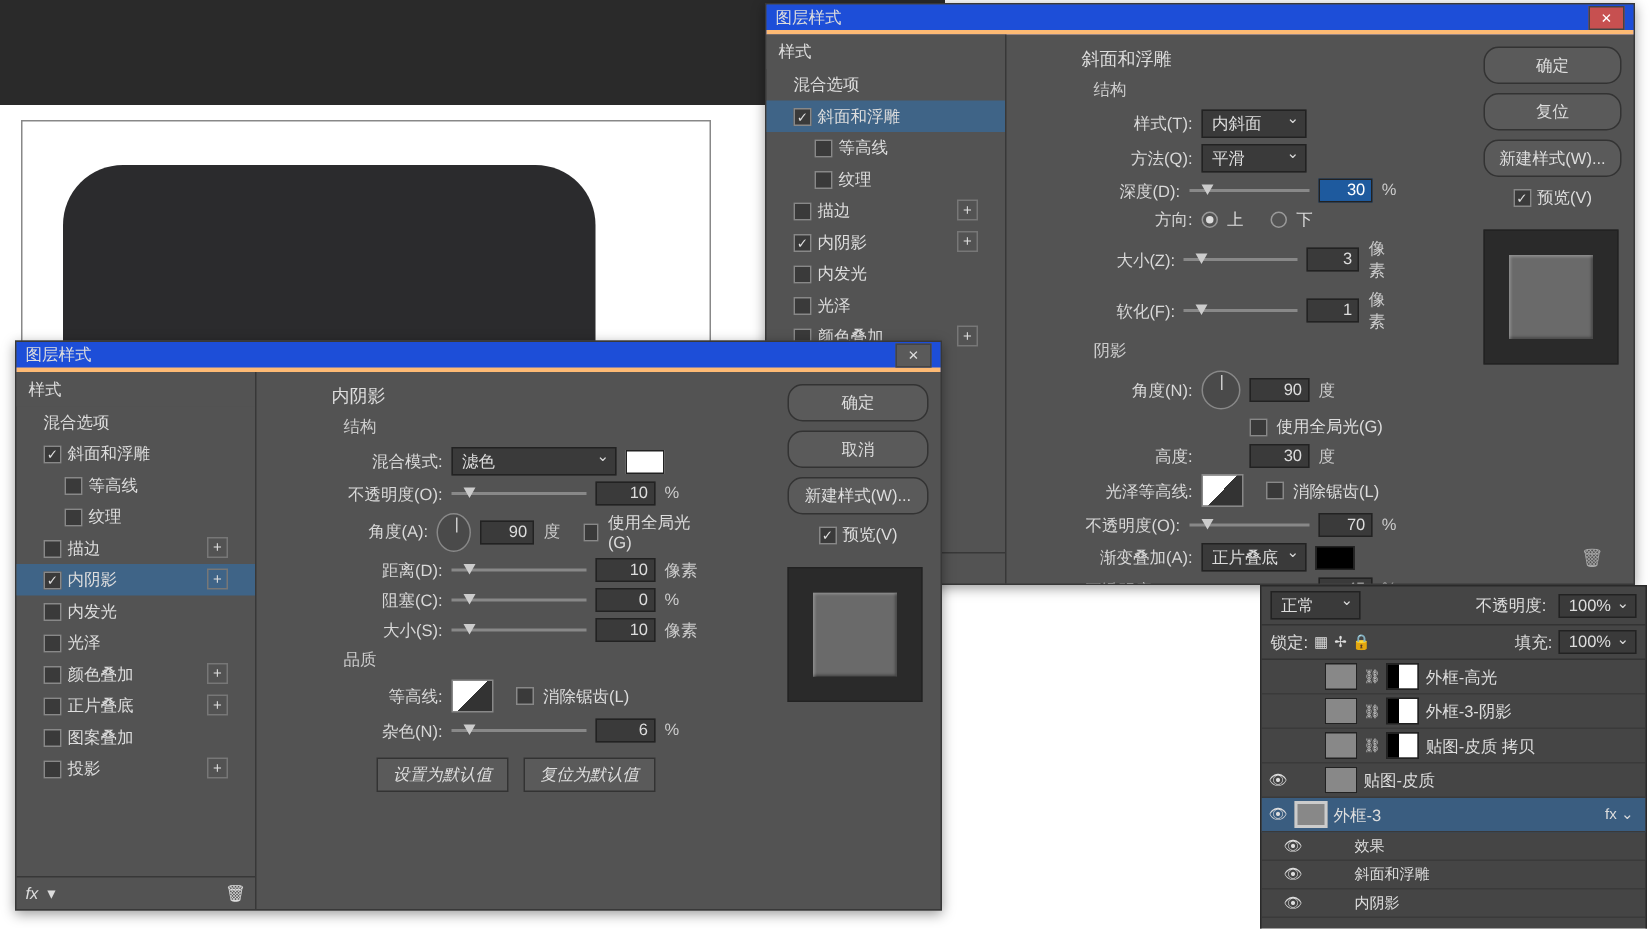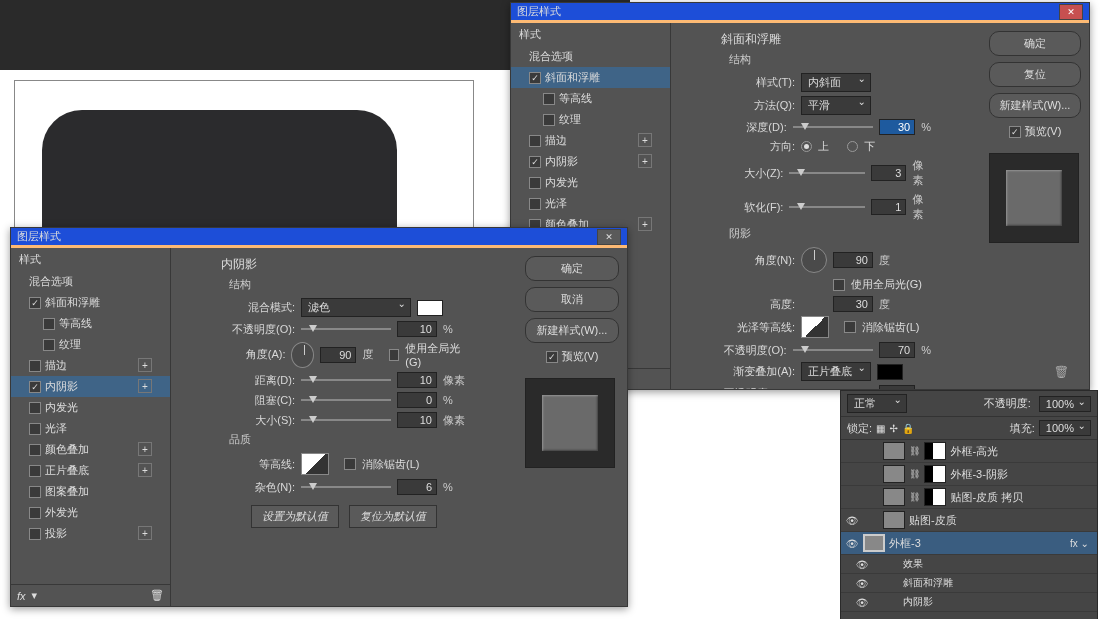--- a/index.html
+++ b/index.html
@@ -326,26 +326,20 @@
         </div>
       <div class="style-row">
           <div class="style-left">
             <span class="ck"></span>
             <span>图案叠加</span>
           </div>
         </div>
       <div class="style-row">
           <div class="style-left">
             <span class="ck"></span>
-            <span>外发光</span>
-          </div>
-        </div>
-      <div class="style-row">
-          <div class="style-left">
-            <span class="ck"></span>
             <span>投影</span>
           </div>
           <span class="plus-box">+</span>
         </div>
       <div class="sidebar-footer">
         <span class="fx-ico">fx</span>
           <span>▾</span>
         <span style="margin-left:auto">🗑</span>
       </div>
     </div>

